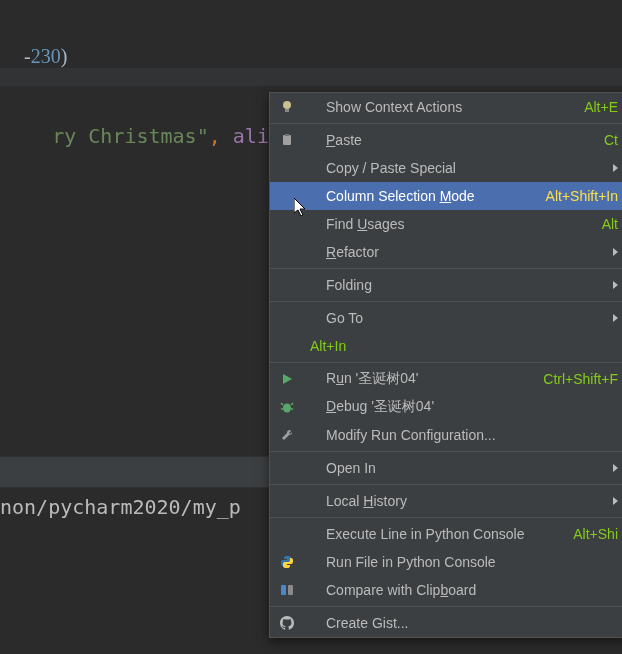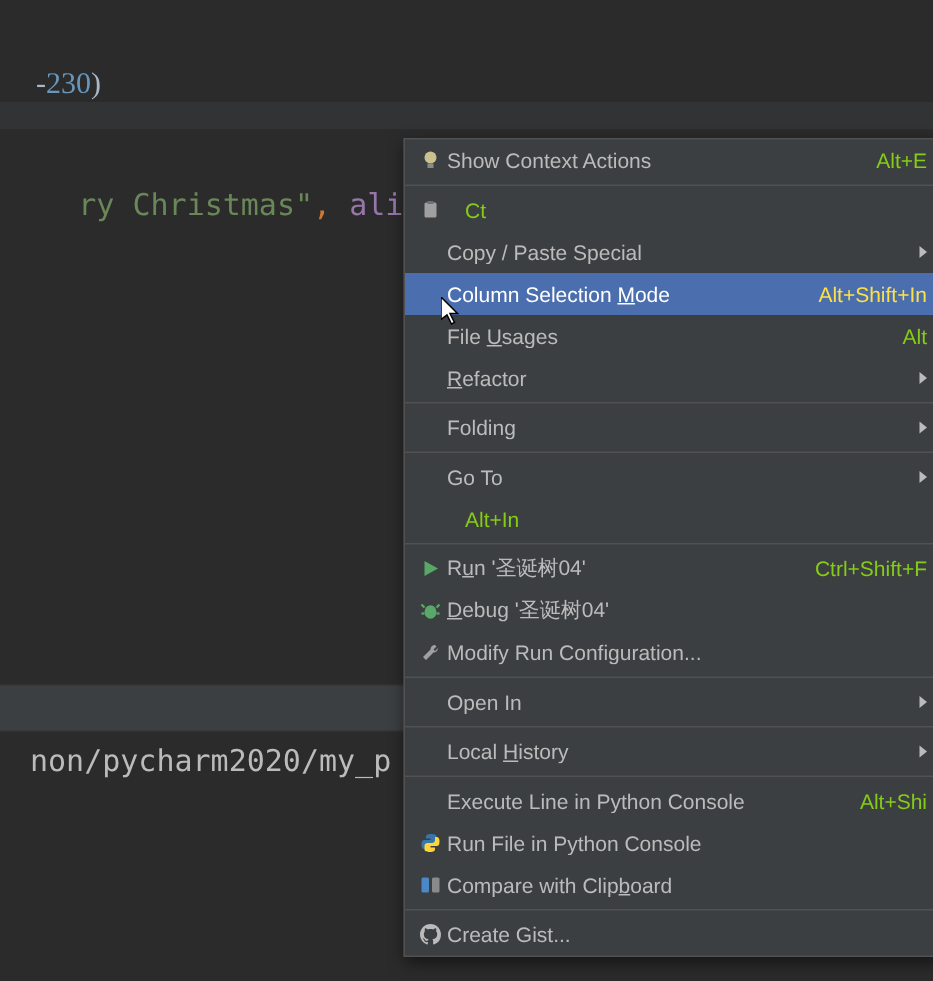--- a/index.html
+++ b/index.html
@@ -42,21 +42,21 @@
     border-top: 1px solid #323232;
     border-bottom: 1px solid #323232;
   }
   .console-text {
     position: absolute;
     top: 495px; left: 0;
     font-family: "Consolas", monospace;
     font-size: 20px;
     color: #bbbbbb;
     white-space: pre;
-    padding-left: 20px;
+    padding-left: 0;
   }
   .narrow-band {
     position: absolute;
     top: 68px; left: 0; right: 0; height: 18px;
     background: #313335;
   }
   .dark-block {
     position: absolute;
     top: 150px; left: 0; right: 0; height: 270px;
     background: #2b2b2b;
@@ -93,20 +93,21 @@
     width: 22px;
     display: flex;
     align-items: center;
     justify-content: center;
     flex-shrink: 0;
   }
   .menu-item .label {
     flex: 1;
     white-space: nowrap;
     overflow: hidden;
+    margin-left: 28px;
   }
   .menu-item .shortcut {
     color: #84cc16;
     padding-left: 12px;
     white-space: nowrap;
   }
   .menu-item.highlight .shortcut { color: #fde047; }
   .menu-item .sub-arrow {
     margin-left: 8px;
     width: 0; height: 0;
@@ -163,38 +164,39 @@
 
   <div class="sep"></div>
 
   <div class="menu-item">
     <span class="icon-slot">
       <svg width="14" height="14" viewBox="0 0 14 14">
           <rect x="3" y="2" width="8" height="10" fill="#a0a0a0" rx="1"></rect>
           <rect x="5" y="1" width="4" height="2" fill="#707070"></rect>
         </svg>
     </span>
+    <span class="label"><span></span><span class="mn">P</span><span>aste</span></span>
     <span class="shortcut">Ct</span>
   </div>
 
   <div class="menu-item">
     <span class="icon-slot"></span>
     <span class="label">Copy / Paste Special</span>
     <span class="sub-arrow"></span>
   </div>
 
   <div class="menu-item highlight">
     <span class="icon-slot"></span>
     <span class="label"><span>Column Selection </span><span class="mn">M</span><span>ode</span></span>
     <span class="shortcut">Alt+Shift+In</span>
   </div>
 
   <div class="menu-item">
     <span class="icon-slot"></span>
-    <span class="label"><span>File </span><span class="mn">U</span><span>sages</span></span>
+    <span class="label"><span>Find </span><span class="mn">U</span><span>sages</span></span>
     <span class="shortcut">Alt</span>
   </div>
 
   <div class="menu-item">
     <span class="icon-slot"></span>
     <span class="label"><span></span><span class="mn">R</span><span>efactor</span></span>
     <span class="sub-arrow"></span>
   </div>
 
   <div class="sep"></div>

